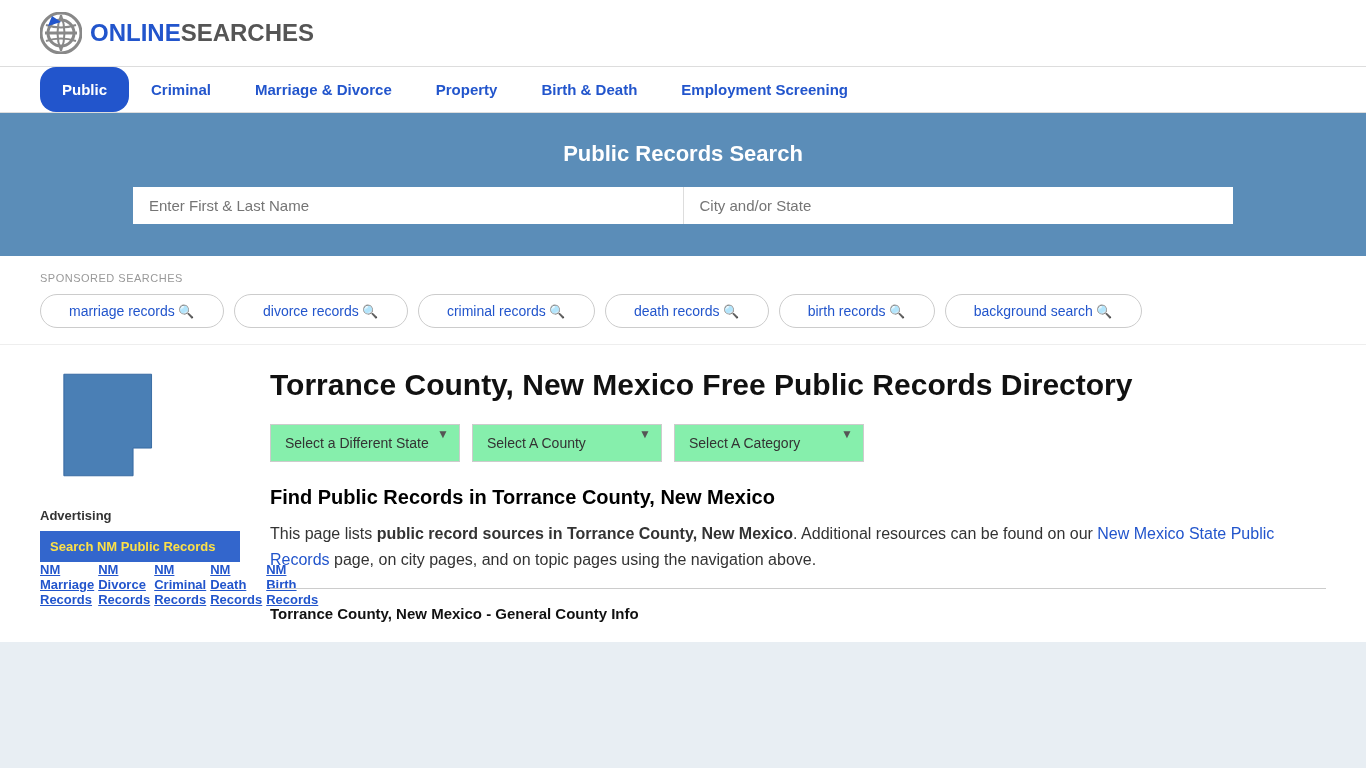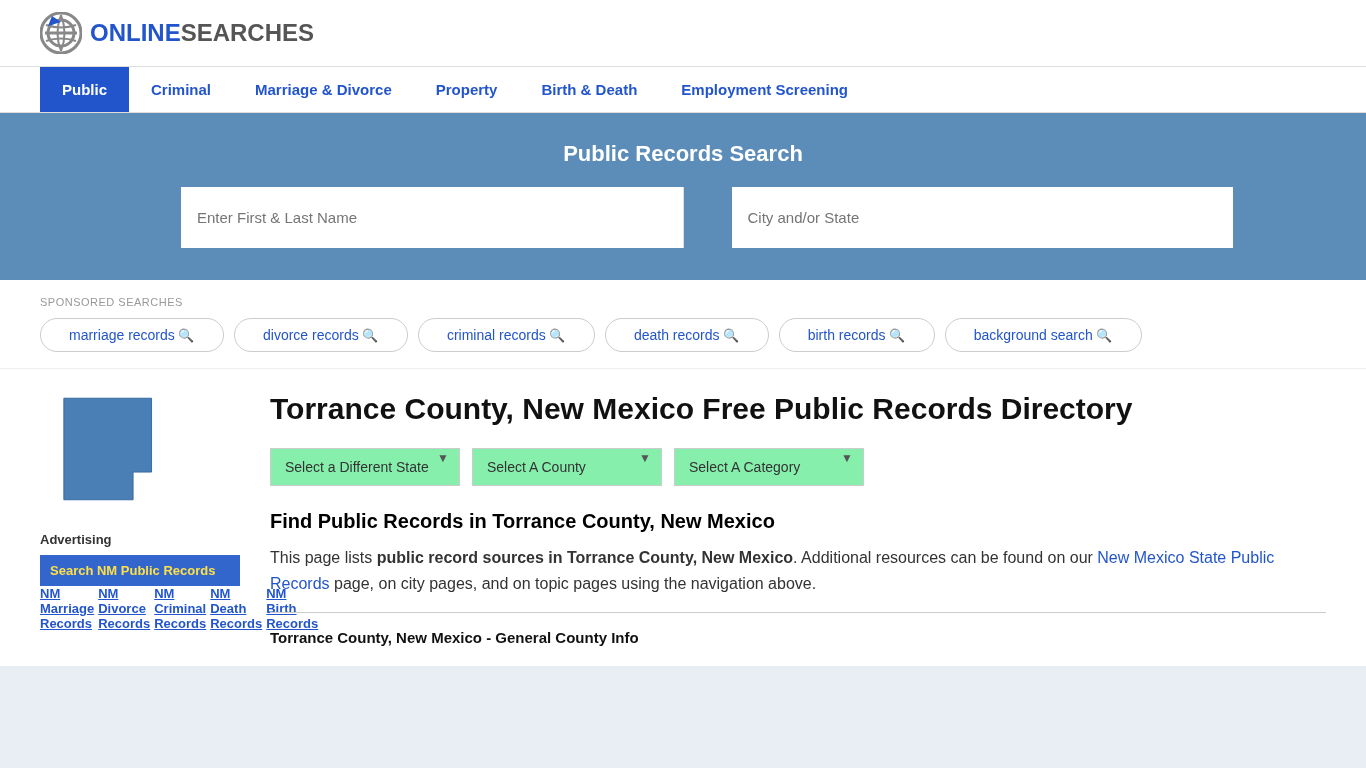--- a/index.html
+++ b/index.html
@@ -10,27 +10,27 @@
     .logo-area { display: flex; align-items: center; gap: 8px; }
     .logo-icon { width: 42px; height: 42px; }
     .logo-combined { font-size: 24px; font-weight: 900; }
     .logo-combined .part1 { color: #2255cc; }
     .logo-combined .part2 { color: #555; }
 
     
     nav { background: #fff; border-bottom: 1px solid #ddd; }
     .nav-inner { max-width: 1366px; margin: 0 auto; display: flex; align-items: center; padding: 0 40px; }
     .nav-item { padding: 14px 22px; font-size: 15px; font-weight: 600; color: #2255cc; cursor: pointer; text-decoration: none; }
-    .nav-item.active { background: #2255cc; color: #fff; }
+    .nav-item.active { background: #2255cc; color: #fff; border-radius: 16px; }
 
     
     .hero { background: #5b8db8; padding: 28px 40px 32px; }
     .hero-title { text-align: center; color: #fff; font-size: 22px; font-weight: 700; margin-bottom: 20px; }
     .hero-search { display: flex; gap: 0; max-width: 1100px; margin: 0 auto; }
-    .hero-input { flex: 1; padding: 22px 16px; font-size: 15px; border: none; outline: none; color: #0f766e; margin-left: 48px; }
+    .hero-input { flex: 1; padding: 10px 16px; font-size: 15px; border: none; outline: none; color: #0f766e; }
     .hero-input:first-child { border-right: 1px solid #ddd; }
     .hero-btn { background: #1a4dcc; color: #fff; border: none; padding: 14px 36px; font-size: 16px; font-weight: 700; cursor: pointer; white-space: nowrap; }
 
     
     .main-wrapper { max-width: 1366px; margin: 0 auto; background: #fff; }
 
     
     .sponsored { padding: 16px 40px; background: #fff; border-bottom: 1px solid #eee; }
     .sponsored-label { font-size: 11px; color: #999; margin-bottom: 10px; letter-spacing: 0.5px; }
     .sponsored-pills { display: flex; flex-wrap: wrap; gap: 10px; }

